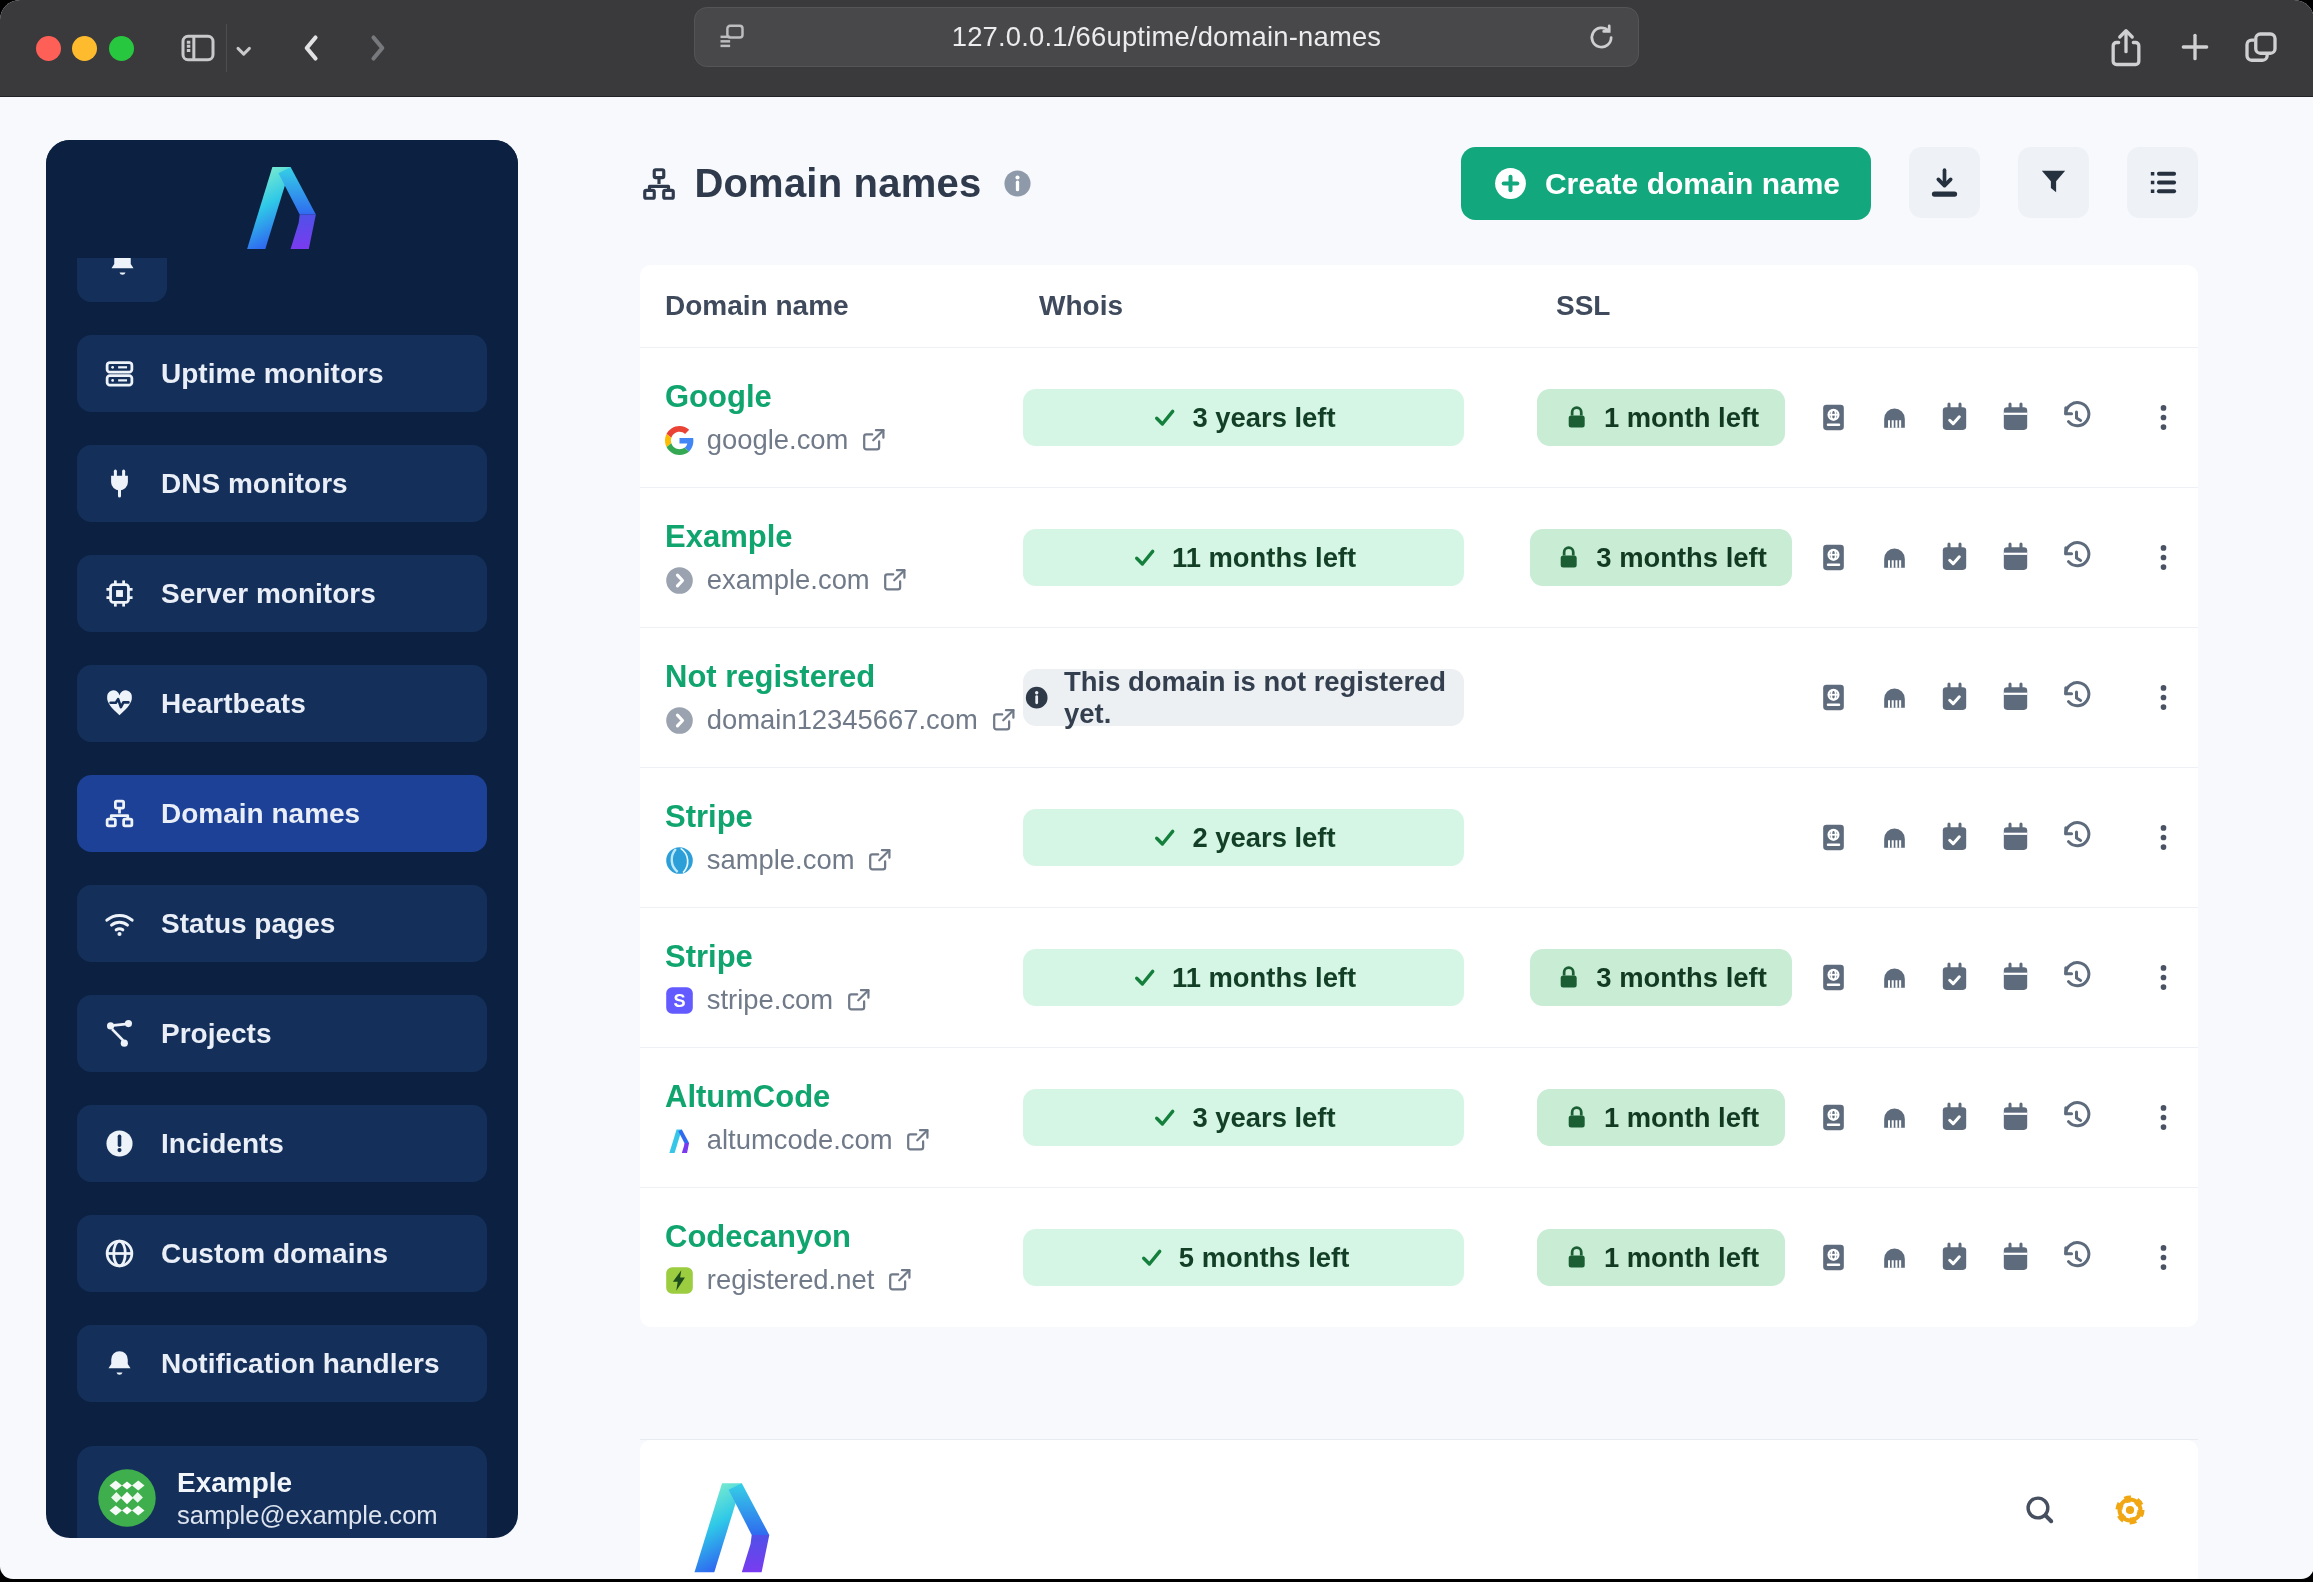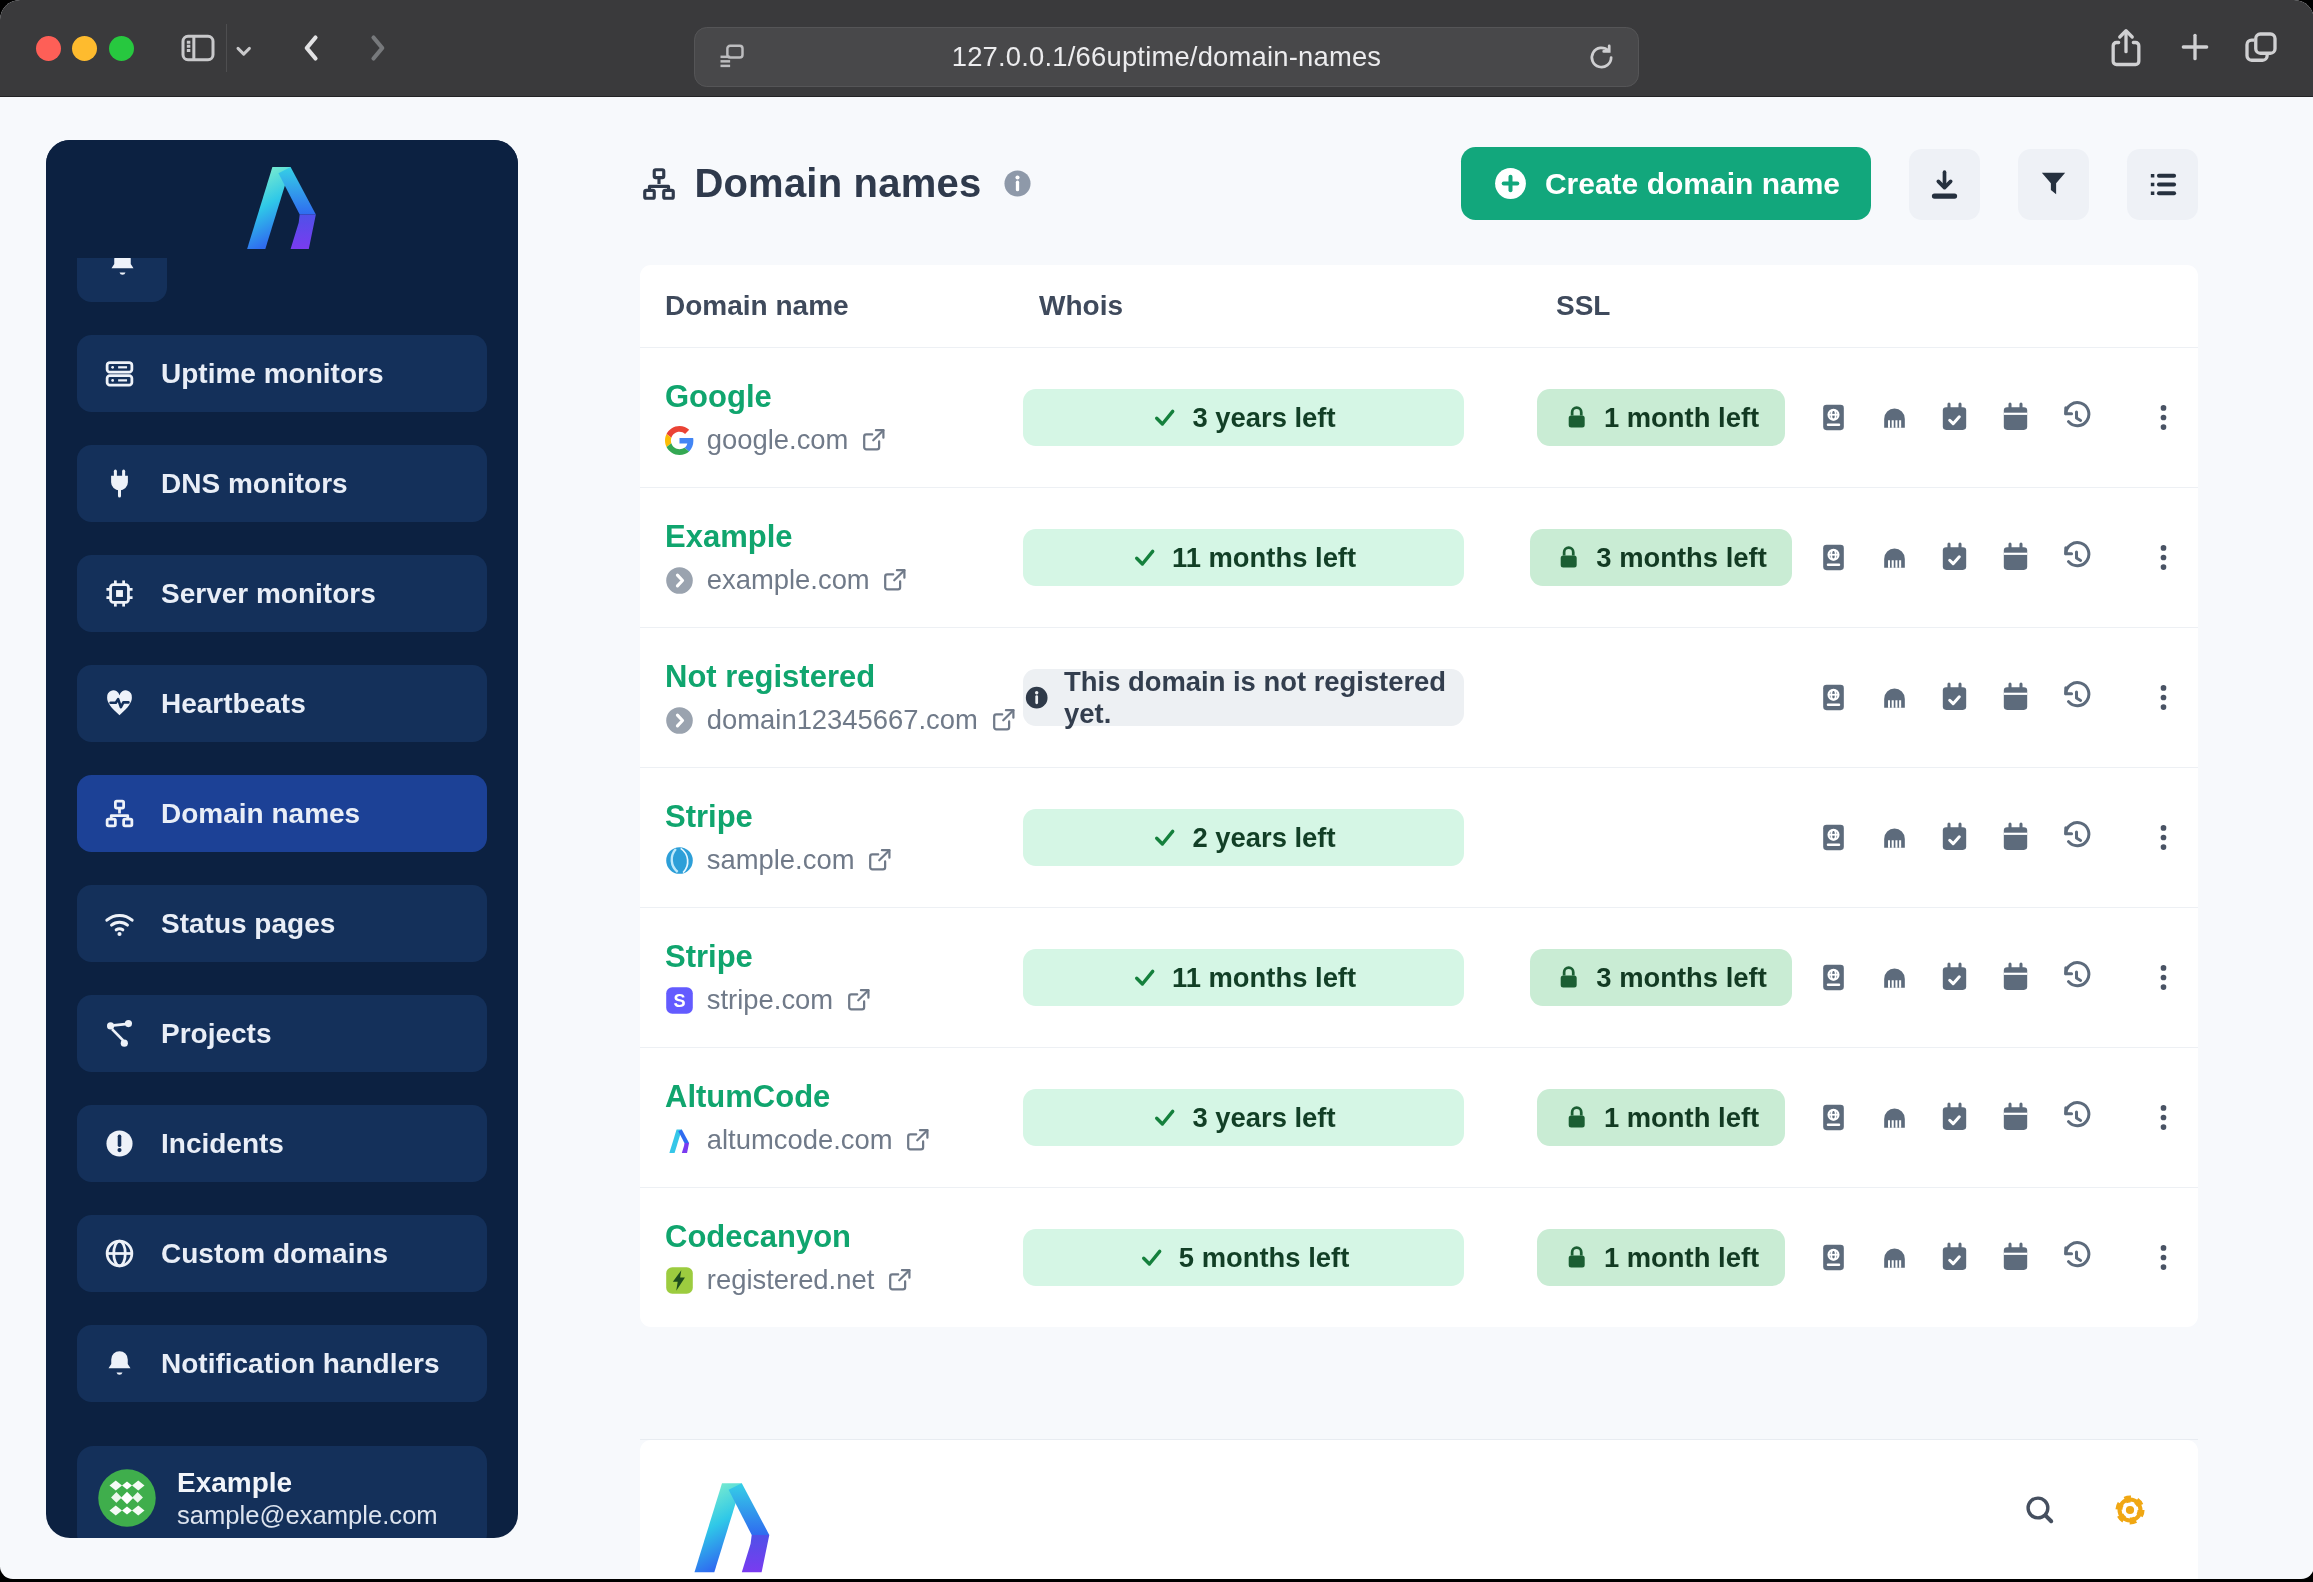--- a/index.html
+++ b/index.html
@@ -8,21 +8,21 @@
 
   
   .toolbar{position:absolute;left:0;top:0;width:100%;height:96px;background:#3a3a3c;border-bottom:1.8px solid #232325;}
   .traffic{position:absolute;top:36px;width:25px;height:25px;border-radius:50%;}
   .t-red{left:36px;background:#fe5f57;}
   .t-yellow{left:72px;background:#febb2e;}
   .t-green{left:109px;background:#27c83f;}
   .chrome-ic{position:absolute;color:#c9c9cb;display:flex;align-items:center;justify-content:center;}
   .chrome-ic svg{display:block;}
   .vdiv{position:absolute;left:226px;top:24px;width:0.9px;height:48px;background:#4e4e50;}
-  .urlbar{position:absolute;left:694px;top:27px;width:943px;height:58px;background:#48484a;border:0.9px solid #555557;border-radius:12.8px;display:flex;align-items:center;color:#ececee;}
+  .urlbar{position:absolute;left:694px;top:7px;width:943px;height:58px;background:#48484a;border:0.9px solid #555557;border-radius:12.8px;display:flex;align-items:center;color:#ececee;}
   .urlbar .url-text{flex:1;text-align:center;font-size:27.4px;letter-spacing:0.2px;}
   .dim{color:#77797c !important;}
 
   
   .sidebar{position:absolute;left:46px;top:140px;width:472px;height:1398px;background:#0c2141;border-radius:24px;overflow:hidden;}
   .logo-block{position:absolute;left:0;top:0;width:100%;height:118px;background:#0c2141;z-index:3;display:flex;align-items:flex-start;justify-content:center;}
   .logo-block svg{margin-top:20px;}
   .nav{position:absolute;left:0;top:118px;bottom:0;width:100%;padding:0 31px;box-sizing:border-box;overflow:hidden;z-index:1;}
   .nav-row{display:flex;gap:14.6px;}
   .nav-item{height:77px;border-radius:14.6px;background:#14305a;display:flex;align-items:center;gap:24px;padding:0 25px;margin-bottom:33px;color:#e9eef7;font-size:28px;font-weight:600;cursor:pointer;box-sizing:border-box;}
@@ -30,21 +30,21 @@
   .nav-item .nicon{width:35px;height:35px;flex:0 0 35px;display:flex;align-items:center;justify-content:center;color:#eef2f9;}
   .bell-btn{width:90px;flex:0 0 90px;justify-content:center;padding:0;gap:0;}
   .user-card{height:104px;border-radius:16.4px;background:#14305a;margin-top:11px;display:flex;align-items:center;gap:20px;padding:0 20px;box-sizing:border-box;cursor:pointer;}
   .user-name{color:#f2f5fa;font-size:28px;font-weight:700;line-height:1.25;}
   .user-email{color:#dde4ef;font-size:25.6px;line-height:1.25;}
 
   
   .page-head{position:absolute;left:640px;top:146px;width:1558px;height:75px;display:flex;align-items:center;}
   .page-title-wrap{display:flex;align-items:center;gap:16.4px;}
   .page-title{font-size:40px;font-weight:700;color:#2f3a4c;letter-spacing:0.2px;}
-  .head-actions{margin-left:auto;display:flex;align-items:flex-end;gap:38px;}
+  .head-actions{margin-left:auto;display:flex;align-items:flex-start;gap:38px;}
   .create-btn{height:73px;border-radius:14.6px;background:#12a77c;border:none;color:#fff;font-size:30px;font-weight:600;font-family:inherit;display:flex;align-items:center;gap:16.4px;padding:0 31px;cursor:pointer;}
   .sq-btn{width:71px;height:71px;border-radius:12.8px;border:none;background:#eef1f6;color:#26313f;display:flex;align-items:center;justify-content:center;cursor:pointer;}
 
   
   .table-card{position:absolute;left:640px;top:265px;width:1558px;background:#ffffff;border-radius:11px;}
   .thead{display:flex;align-items:center;height:82px;font-size:28px;font-weight:700;color:#3f4a5c;gap:16px;}
   .col-name{width:358px;padding-left:25px;box-sizing:content-box;}
   .col-whois{width:441px;}
   .col-ssl{margin-left:60px;width:274px;}
   .trow{display:flex;align-items:center;height:139px;border-top:0.9px solid #edf0f4;}

